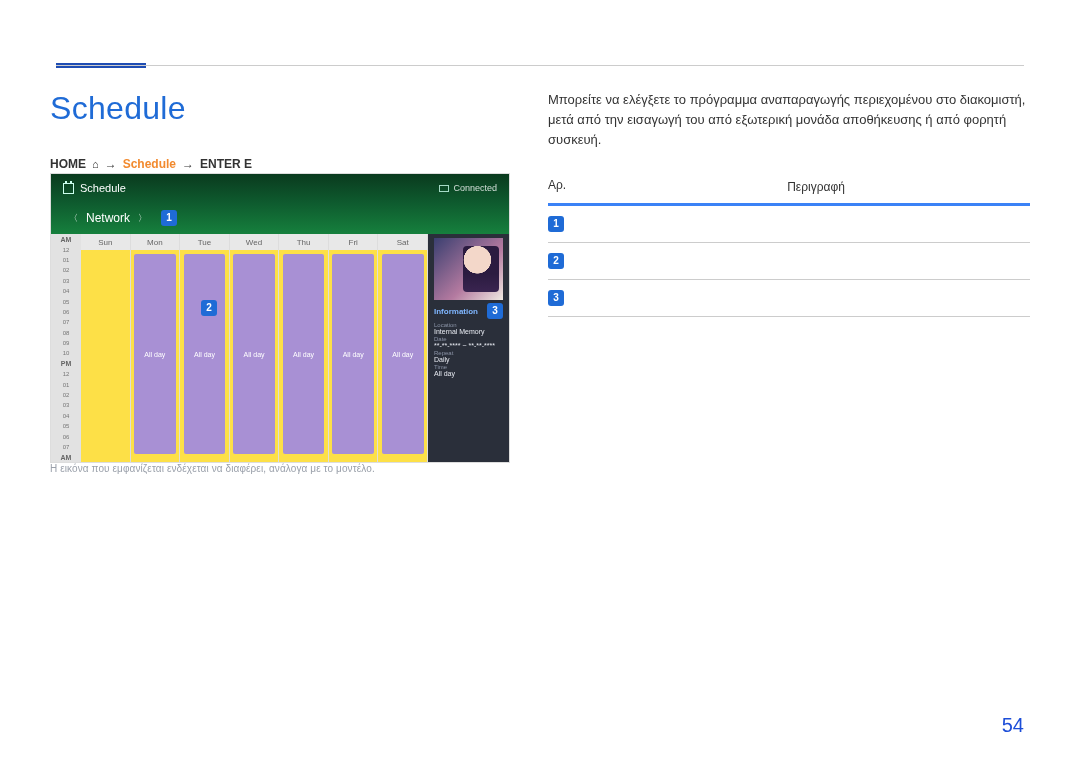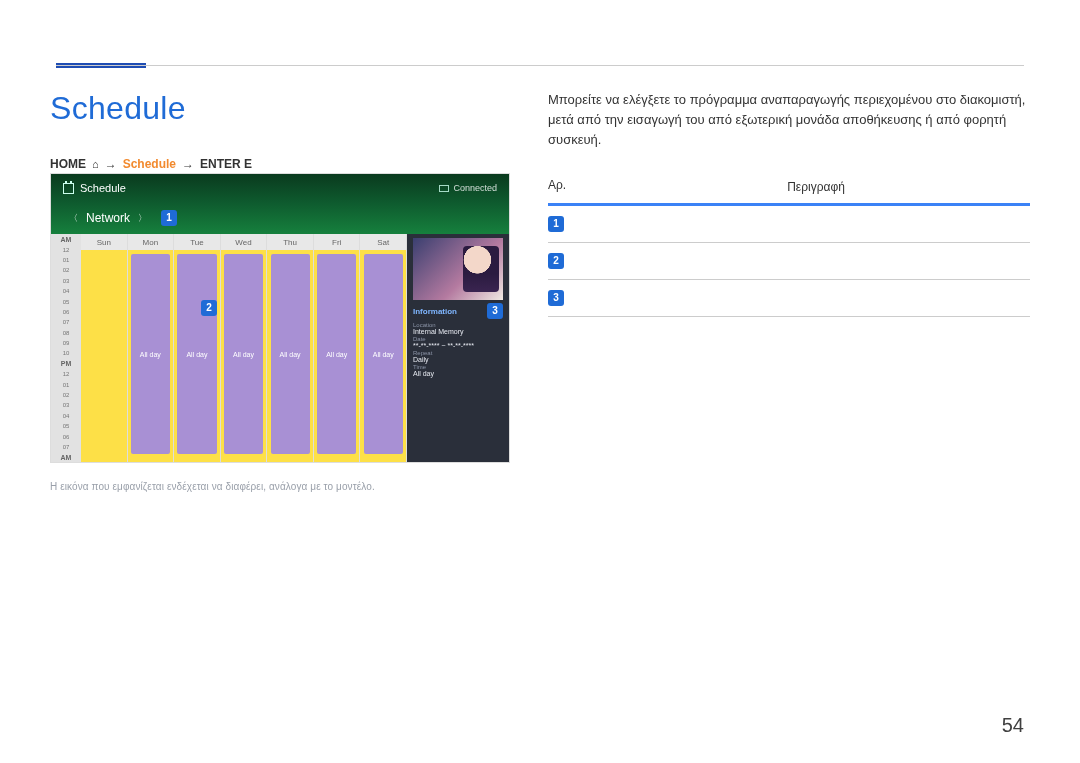--- a/index.html
+++ b/index.html
@@ -71,50 +71,50 @@
   .week-body { flex:1; display:flex; position: relative; }
   .week-body .col {
     flex:1; border-right:1px solid #ddd; display:flex; align-items:flex-start; justify-content:center; padding-top:4px;
   }
   .event {
     width: 86%; height: 200px; background: #a890d4; border-radius:2px; display:flex; align-items:center; justify-content:center;
     font-size: 7px; color:#fff;
   }
 
   .info-panel {
-    width: 102px; background: #2a2f3a; color: #cfd3dc; font-size: 7px; padding: 4px 6px; display:flex; flex-direction:column; gap:3px; position: relative;
+    width: 81px; background: #2a2f3a; color: #cfd3dc; font-size: 7px; padding: 4px 6px; display:flex; flex-direction:column; gap:3px; position: relative;
   }
   .thumb {
     width: 100%; height: 62px; background: linear-gradient(135deg,#3a3f70, #b47aa0 60%, #f0e9e2); position: relative; overflow:hidden;
   }
   .thumb::after{
     content:""; position:absolute; right:4px; top:8px; width:36px; height:46px;
     background: radial-gradient(circle at 40% 30%, #f3d7c9 0 35%, transparent 36%),
                 linear-gradient(180deg,#2b1b40 60%,#3a2450);
     border-radius:4px;
   }
   .info-title { color:#7fb6ff; font-size:8px; font-weight:700; }
   .info-lbl { color:#8a93a6; font-size:6px; }
   .info-val { color:#e6e9f0; font-size:7px; margin-bottom:1px; }
 
   .caption {
-    font-size: 10px; color: #9aa0aa; margin-top: 18px; letter-spacing: .1px;
+    font-size: 10px; color: #9aa0aa; letter-spacing: .1px;
   }
 
   
   .intro { font-size: 13px; line-height: 1.55; margin-bottom: 22px; }
   .tbl { width: 100%; font-size: 12px; }
   .tbl-head { display:flex; border-bottom:3px solid #3b82f6; padding: 6px 0; font-weight:400; }
   .tbl-row { display:flex; border-bottom:1px solid #ccc; padding: 10px 0; align-items:flex-start; gap:10px; }
   .tbl .cnum { width: 54px; }
   .tbl .cdesc { flex:1; line-height:1.55;text-align:center; }
   .tbl .para + .para { margin-top: 6px; }
 
   .page-num {
-    position: absolute; right: 56px; bottom: 26px; font-size: 20px; color: #404040;
+    position: absolute; right: 56px; bottom: 26px; font-size: 20px; color: #1d4ed8;
   }
 </style>
 </head>
 <body>
 
 <div class="page">
   <div class="top-rule-accent"></div>
   <div class="top-rule"></div>
 
   <div class="columns">

